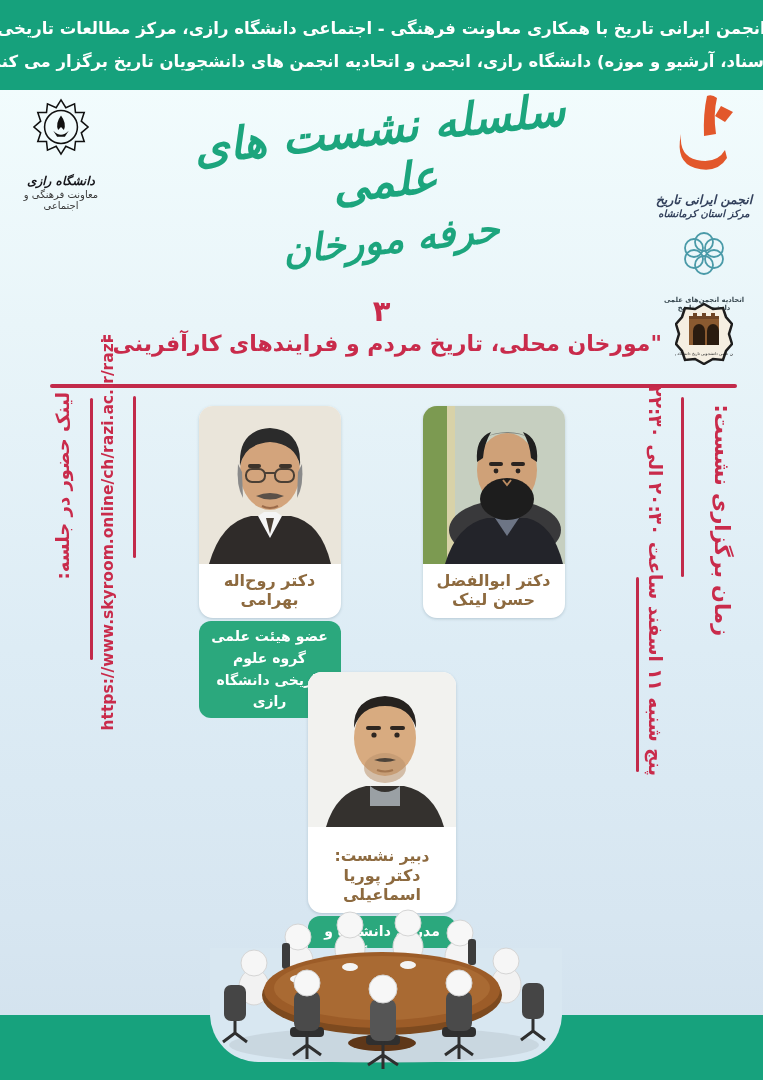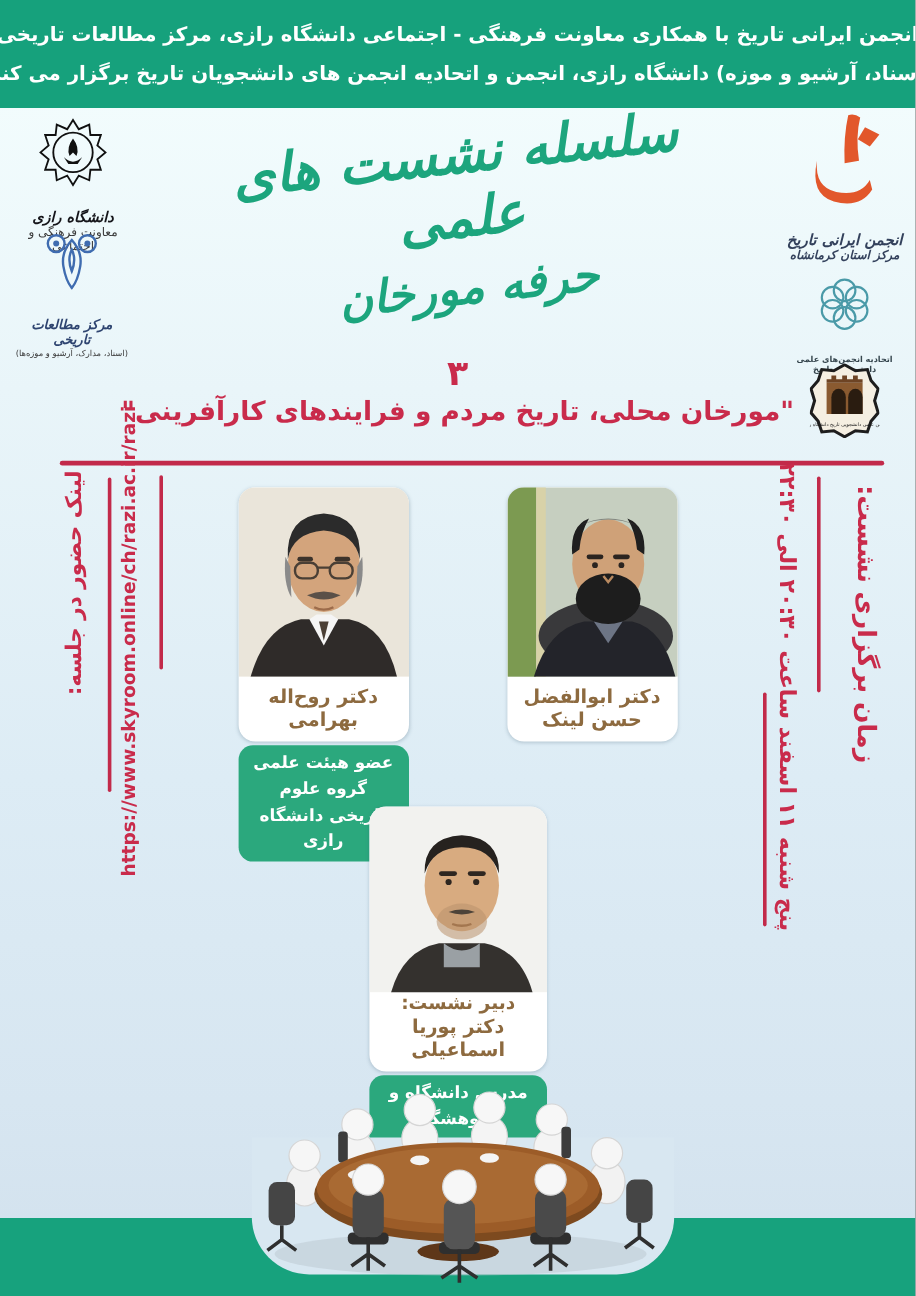--- a/index.html
+++ b/index.html
@@ -61,21 +61,21 @@
   .card{ width:142px; text-align:center; }
   .card .white{ background:#fff; border-radius:14px; overflow:hidden;
     box-shadow:0 1px 3px rgba(60,90,110,.25); }
   .card .photo{ height:158px; }
   .card .photo svg{ display:block; width:100%; height:100%; }
   .card .pname{ color:#8d6a3f; font-weight:bold; font-size:16px; padding:7px 2px 9px; line-height:1.2; }
   .card .badge{ margin-top:3px; background:#2ba87d; color:#fff; font-weight:bold;
     font-size:14px; line-height:1.55; border-radius:12px; padding:5px 4px; }
   .secretary{ position:absolute; top:672px; left:308px; width:148px; text-align:center; }
   .secretary .photo{ height:155px; }
-  .secretary .plabel{ color:#8d6a3f; font-weight:bold; font-size:15.5px; padding-top:0; }
+  .secretary .plabel{ color:#8d6a3f; font-weight:bold; font-size:15.5px; padding-top:20px; }
   .secretary .pname{ padding-top:1px; }
   
   .footer-band{ position:absolute; left:0; top:1015px; width:763px; height:65px; background:#17a27d; }
   .footer-notch{ position:absolute; left:210px; top:948px; width:352px; height:114px;
     background:#d8e7f1; border-radius:0 0 48px 48px; }
   .meeting-illustration{ position:absolute; left:198px; top:903px; width:372px; height:172px; }
 </style>
 </head>
 <body>
 
@@ -92,34 +92,20 @@
         <polygon points="30,2 35,10 44,6 45,15 54,15 51,24 58,30 51,36 54,45 45,45 44,54 35,50 30,58 25,50 16,54 15,45 6,45 9,36 2,30 9,24 6,15 15,15 16,6 25,10"></polygon>
         <circle cx="30" cy="30" r="17"></circle>
       </g>
       <path d="M30 18 Q24 26 27 33 L30 30 L33 33 Q36 26 30 18 Z" fill="#111"></path>
       <path d="M22 34 Q30 42 38 34 L34 40 H26 Z" fill="#111"></path>
     </svg>
     <div class="logo-cap1" style="color:#15151a">دانشگاه رازی</div>
     <div class="logo-cap2">معاونت فرهنگی و اجتماعی</div>
   </div>
 
-  <div class="logo-block lb-left2">
-    <svg width="46" height="52" viewBox="0 0 46 52">
-      <g fill="none" stroke="#3f6cb0" stroke-width="2">
-        <circle cx="10" cy="9" r="7"></circle>
-        <circle cx="36" cy="9" r="7"></circle>
-        <path d="M23 6 Q14 16 16 28 Q18 40 23 46 Q28 40 30 28 Q32 16 23 6 Z"></path>
-        <path d="M23 14 Q19 22 23 32 Q27 22 23 14 Z"></path>
-      </g>
-      <circle cx="10" cy="9" r="2.5" fill="#3f6cb0"></circle>
-      <circle cx="36" cy="9" r="2.5" fill="#3f6cb0"></circle>
-    </svg>
-    <div class="logo-cap1" style="font-size:11px;color:#2e4470">مرکز مطالعات تاریخی</div>
-    <div class="logo-cap2" style="font-size:7px">(اسناد، مدارک، آرشیو و موزه‌ها)</div>
-  </div>
 
   <div class="logo-block lb-right1">
     <svg width="62" height="80" viewBox="0 0 62 80">
       <path d="M34 2 Q30 20 31 42 L43 40 Q40 20 44 4 Q39 0 34 2 Z" fill="#e2572b"></path>
       <polygon points="48,12 60,18 52,28 42,22" fill="#e2572b"></polygon>
       <path d="M8 40 Q6 62 24 66 Q44 70 52 56 L54 64 Q44 80 22 74 Q2 68 8 40 Z" fill="#e2572b"></path>
     </svg>
     <div class="logo-cap1">انجمن ایرانی تاریخ</div>
     <div class="logo-cap2">مرکز استان کرمانشاه</div>
   </div>

